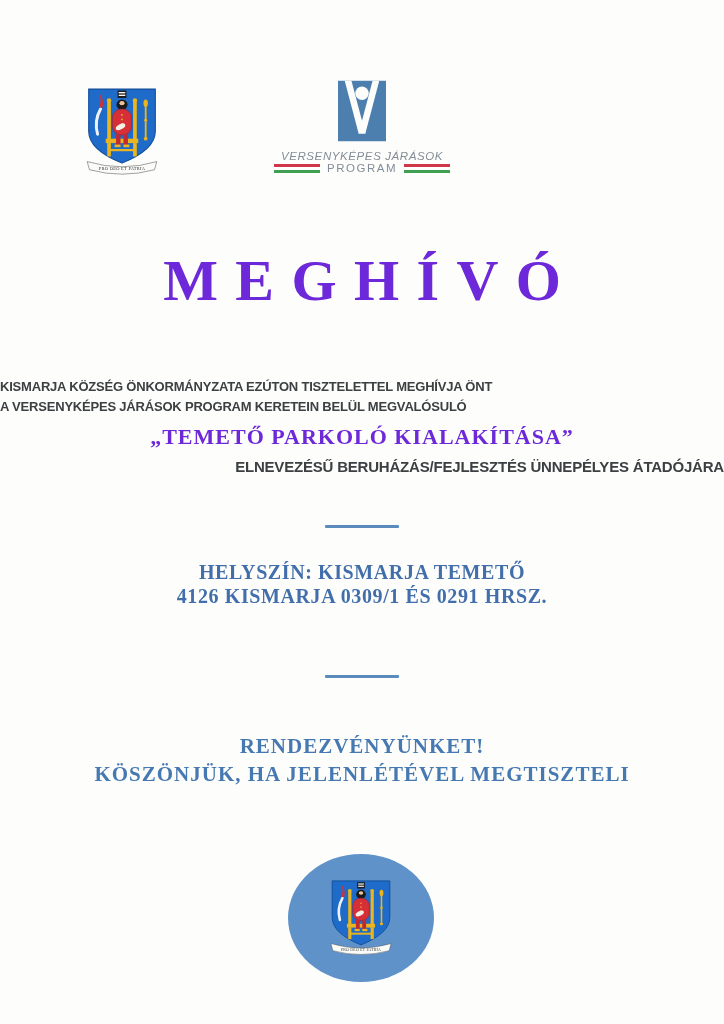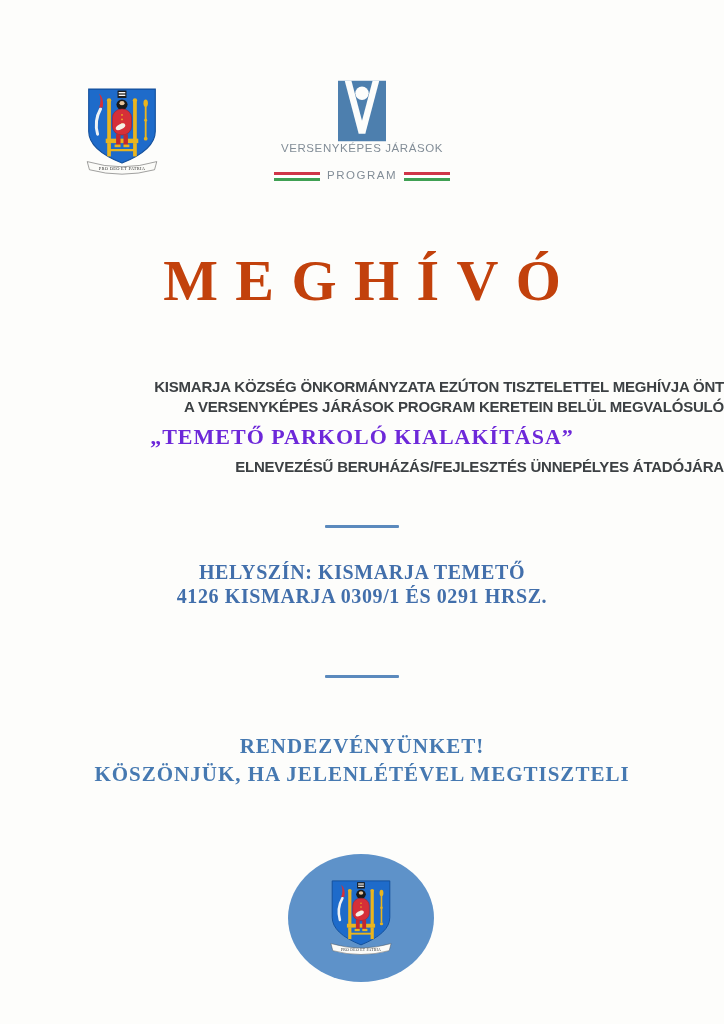--- a/index.html
+++ b/index.html
@@ -26,30 +26,31 @@
     position: absolute;
     left: 277px;
     top: 80px;
     width: 170px;
     display: flex;
     flex-direction: column;
     align-items: center;
   }
   .program-pin { width: 48px; height: 62px; display: block; }
   .program-line1 {
-    margin-top: 0;
+    margin-top: 8px;
     font-size: 11.5px;
     letter-spacing: 0.6px;
     color: #828d97;
     white-space: nowrap;
+    font-style: italic;
   }
   .program-line2-row {
-    margin-top: 15px;
+    margin-top: 0;
     display: flex;
-    align-items: flex-end;
+    align-items: center;
     gap: 7px;
   }
   .program-line2 {
     font-size: 11.5px;
     letter-spacing: 1.5px;
     color: #828d97;
     white-space: nowrap;
   }
   .flag-stripes { width: 46px; height: 9px; display: flex; flex-direction: column; }
   .flag-stripes .red   { height: 3px; background: #cf3648; }
@@ -62,31 +63,31 @@
     top: 247px;
     left: 0;
     width: 100%;
     text-align: center;
     font-family: "Liberation Serif", serif;
     font-weight: bold;
     font-size: 58px;
     letter-spacing: 0.30em;
     margin-right: -0.30em;
     text-indent: 0.30em;
-    color: #c2410c;
+    color: #6d28d9;
   }
 
   
   .intro {
     position: absolute;
     top: 377px;
     left: 0;
     width: 100%;
-    text-align: right;
-    font-size: 15px;
+    text-align: left;
+    font-size: 13px;
     line-height: 20px;
     letter-spacing: -0.2px;
     color: #3c4043;
     font-weight: bold;
   }
   .project-title {
     position: absolute;
     top: 424px;
     left: 0;
     width: 100%;

